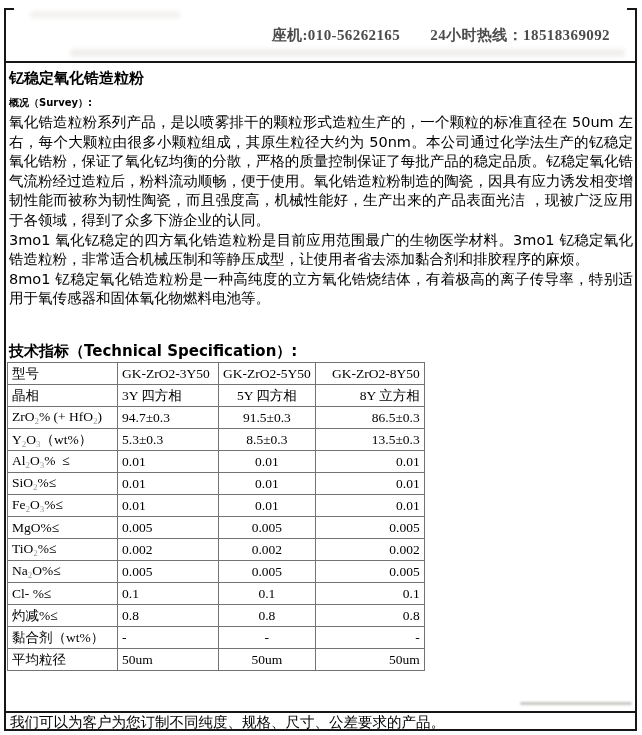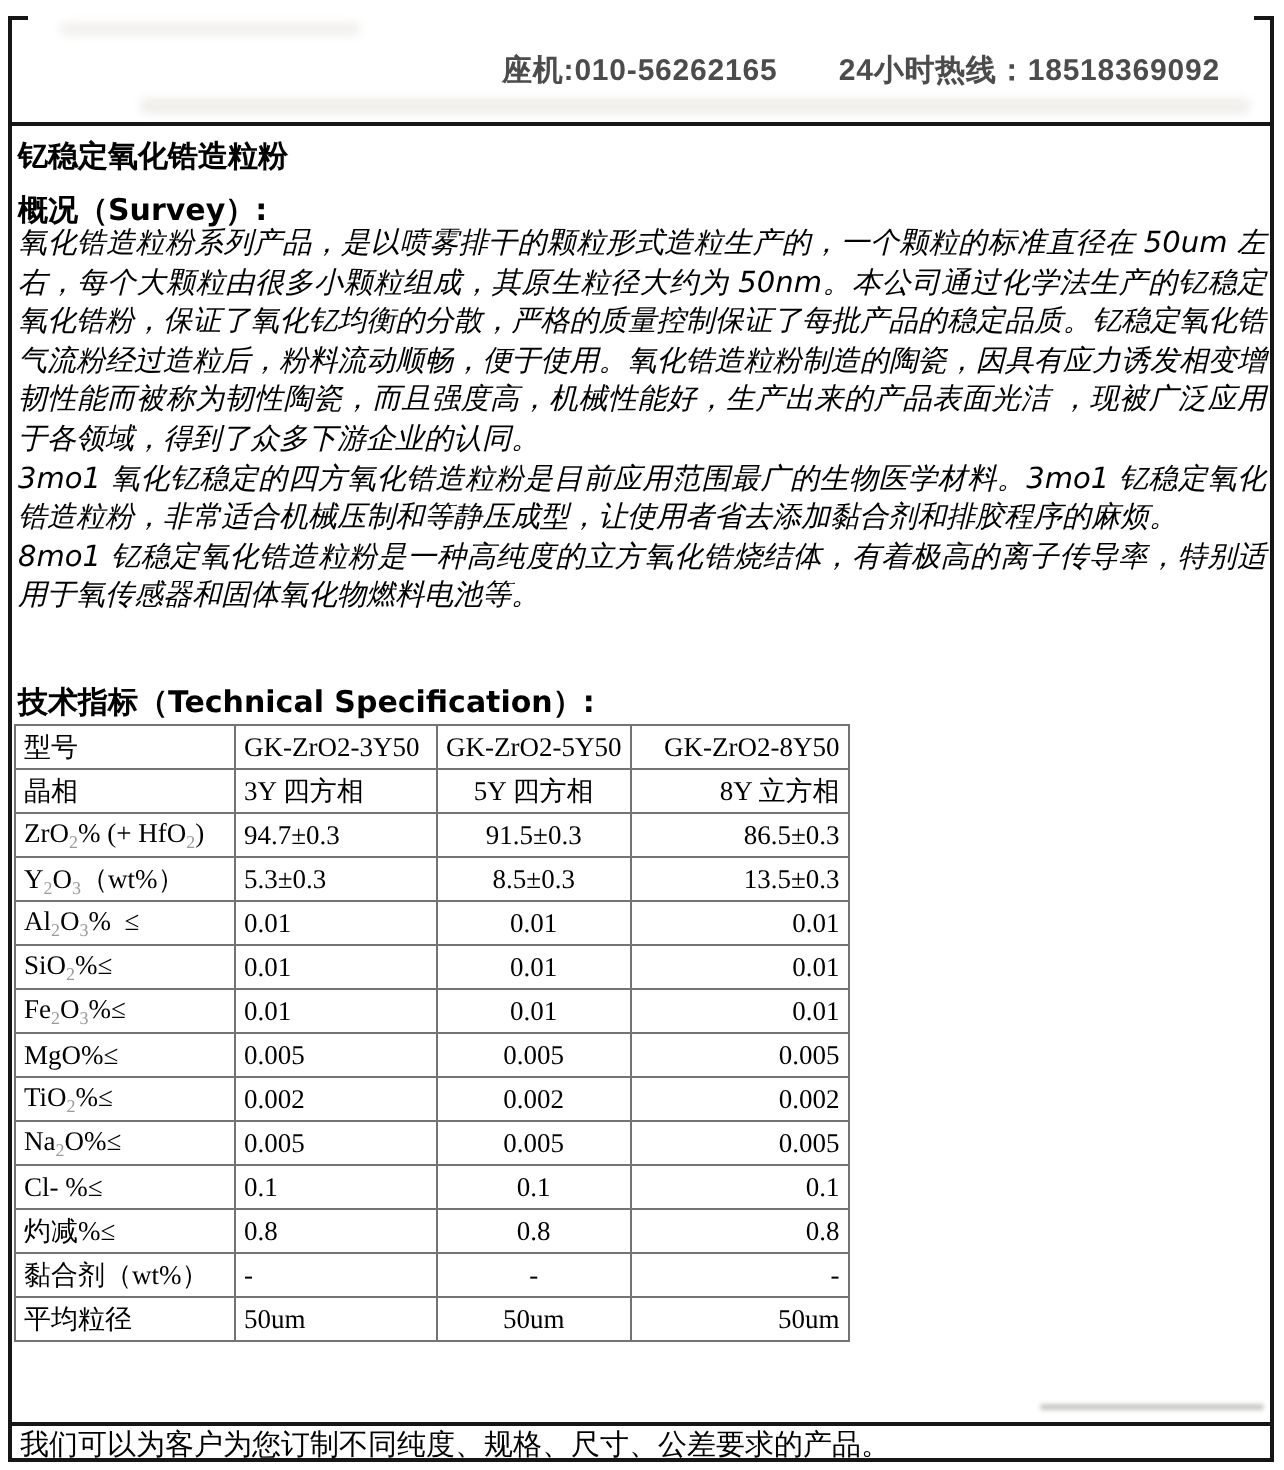--- a/index.html
+++ b/index.html
@@ -7,34 +7,34 @@
   .page { position:relative; width:642px; height:735px; background:#ffffff; color:#000; overflow:hidden; }
 
   
   .frame { position:absolute; left:4px; top:8px; width:633px; height:723px; box-sizing:border-box;
            border-left:2px solid #161616; border-right:2px solid #161616; border-bottom:2px solid #161616; }
   .tick { position:absolute; top:8px; width:10px; height:2px; background:#161616; }
   .tick.l { left:4px; } .tick.r { left:627px; }
 
   .hdr-divider { position:absolute; left:4px; top:61px; width:633px; height:2px; background:#161616; }
 
-  .phone { position:absolute; top:26px; right:32px; font-family:Liberation Sans, sans-serif;
+  .phone { position:absolute; top:26px; right:32px; font-family:Liberation Serif, serif;
            font-weight:bold; font-size:15px; color:#4c4c4c; letter-spacing:0.4px; white-space:nowrap; }
   .phone .hot { margin-left:26px; }
 
   .watermark { position:absolute; background:#edebe7; filter:blur(2px); border-radius:3px; }
   .wm1 { left:30px;  top:11px;  width:150px; height:7px; opacity:.7; }
   .wm2 { left:70px;  top:49px;  width:555px; height:8px; opacity:.8; }
   .wm3 { left:520px; top:702px; width:112px; height:3px; background:#c9c7c3; filter:blur(1px); }
 
   .title    { position:absolute; left:9px; top:69px;  font-size:15px; font-weight:bold; }
-  .survey-h { position:absolute; left:9px; top:96px;  font-size:15px; font-weight:bold; }
+  .survey-h { position:absolute; left:9px; top:96px;  font-size:10px; font-weight:bold; }
   .body-text { position:absolute; left:9px; top:113px; width:624px; font-size:14.5px;
                line-height:19.6px; text-align:justify; }
-  .body-text p { margin:0;font-style:italic; }
+  .body-text p { margin:0; }
 
   .spec-h { position:absolute; left:9px; top:342px; font-size:15px; font-weight:bold; }
 
   .spec-table { position:absolute; left:7px; top:362px; border-collapse:collapse;
                 font-family:"Liberation Serif", serif; font-size:13.5px; color:#000; }
   .spec-table td { border:1px solid #737373; height:21px; padding:0 4px; white-space:pre; }
   .spec-table td:nth-child(1) { width:101px; text-align:left; }
   .spec-table td:nth-child(2) { width:92px;  text-align:left; }
   .spec-table td:nth-child(3) { width:87px;  text-align:center; }
   .spec-table td:nth-child(4) { width:100px; text-align:right;margin-left:20px; }

